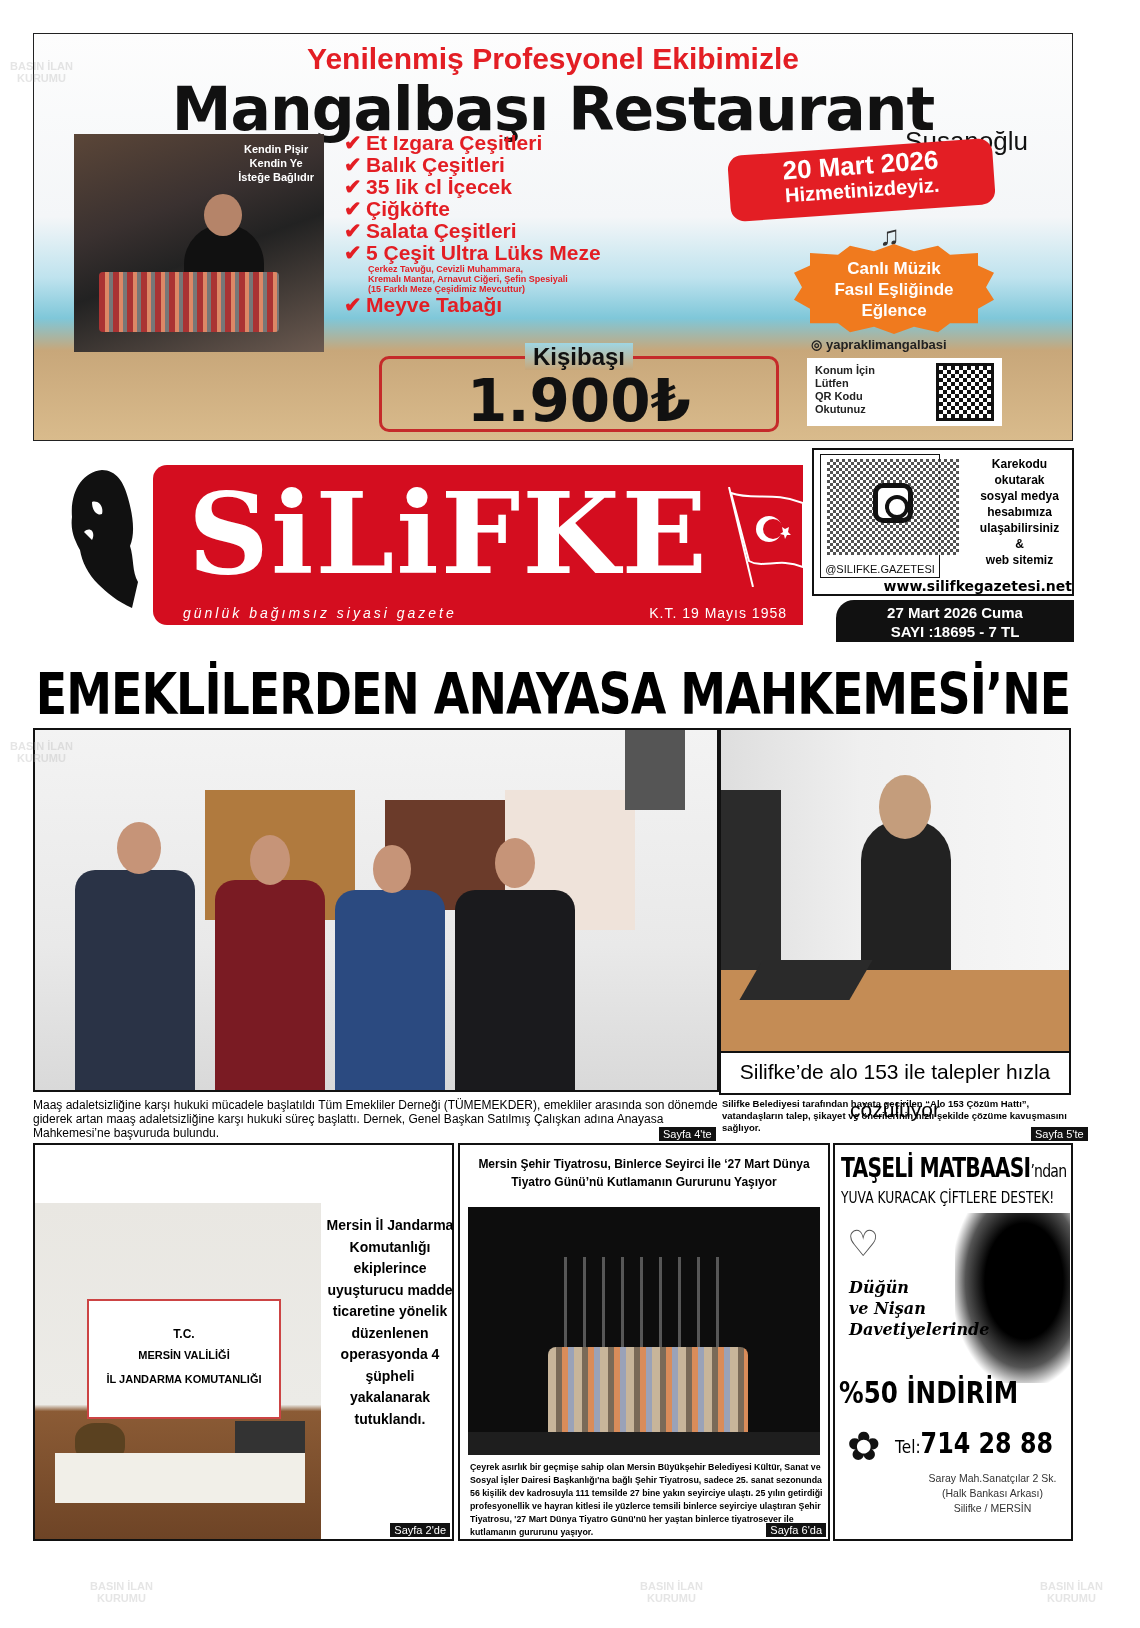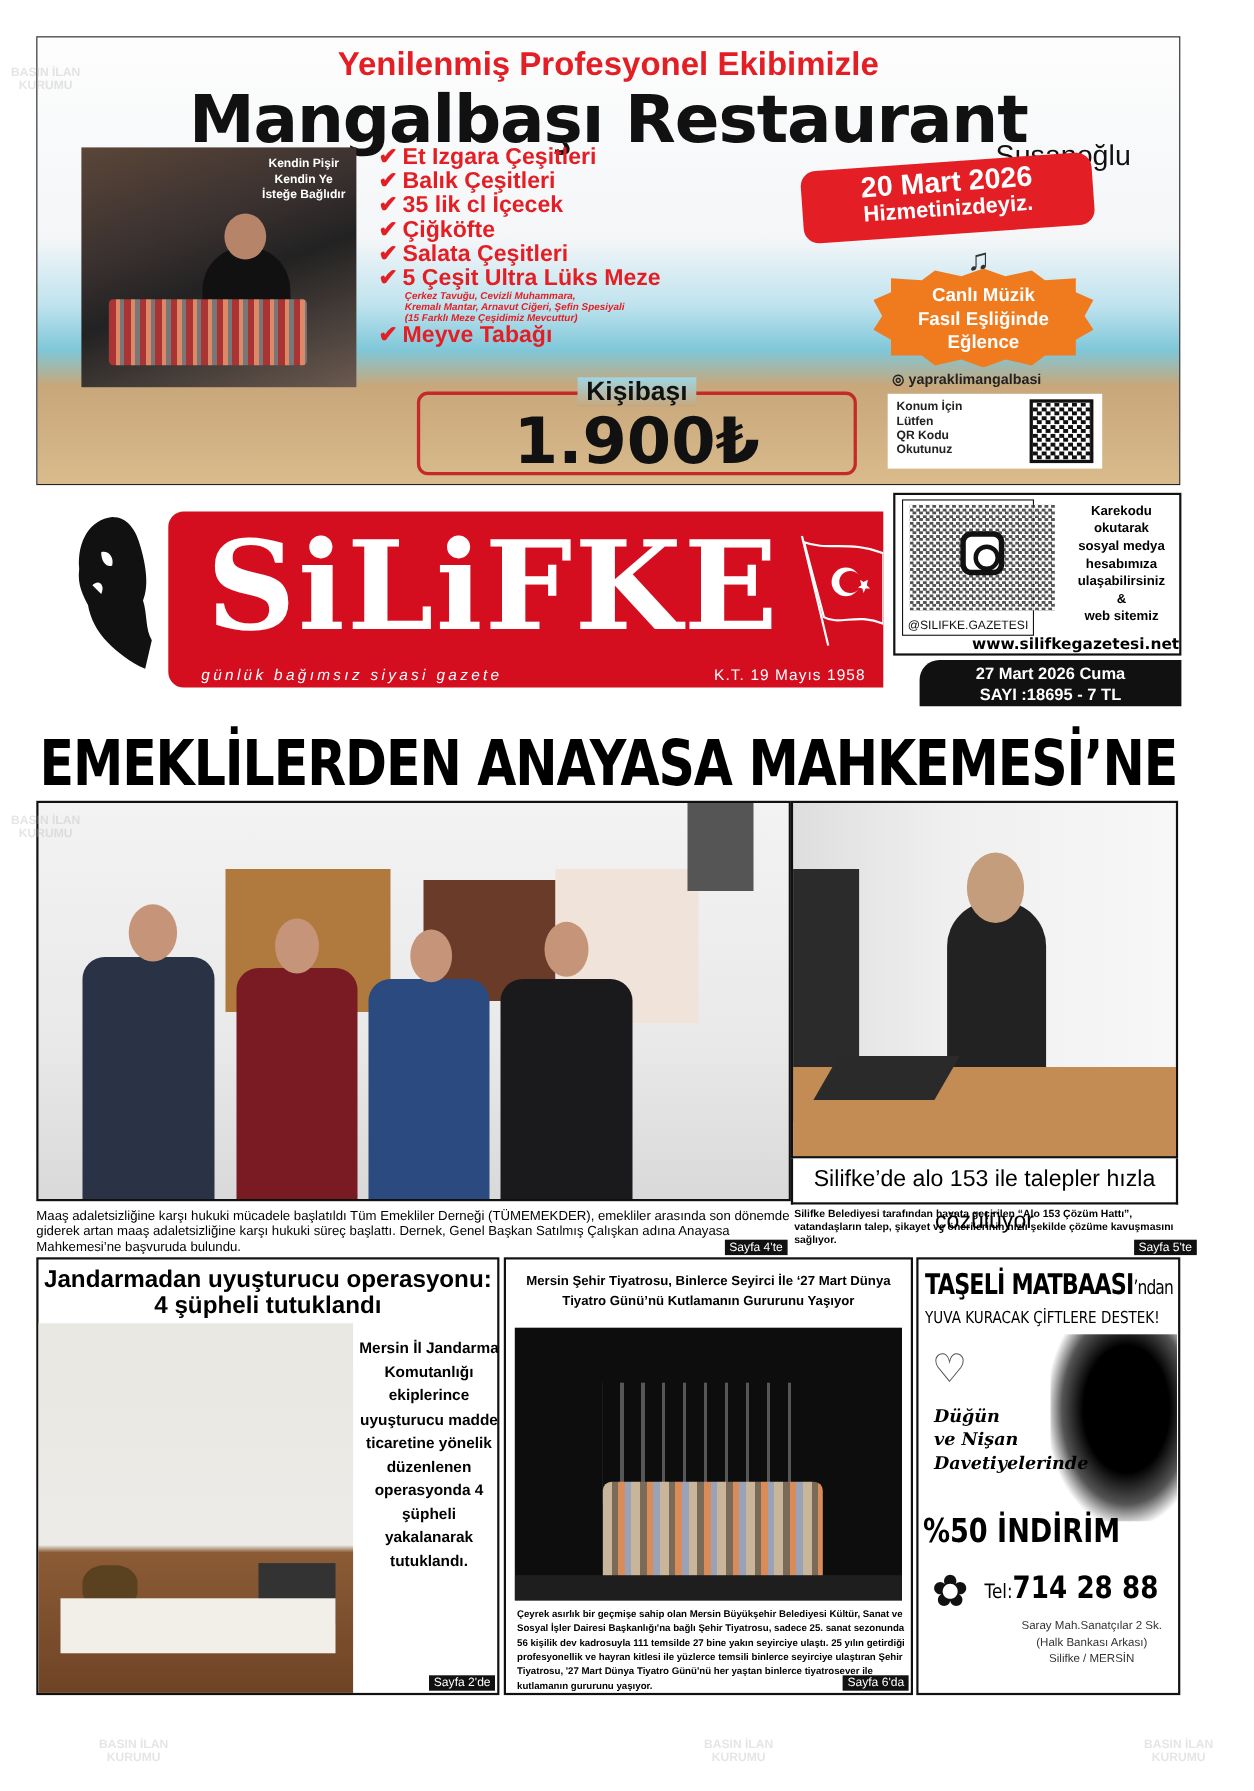--- a/index.html
+++ b/index.html
@@ -13,21 +13,21 @@
   #ad .name { position: absolute; left: 0; width: 100%; top: 40px; text-align: center; color: #111; font-weight: 900; font-size: 60px; letter-spacing: -1px; font-family: "DejaVu Sans", sans-serif; }
   #ad .branch { position: absolute; right: 44px; top: 92px; font-size: 26px; color: #111; }
   #ad .photo { position: absolute; left: 40px; top: 100px; width: 250px; height: 218px; background: linear-gradient(160deg,#5b4638 0%,#3a3130 35%,#222 55%,#6b5a50 100%); }
   #ad .photo .cap { position: absolute; right: 10px; top: 8px; color: #fff; font-size: 11px; text-align: center; font-weight: bold; line-height: 14px; }
   #ad .photo .grill { position: absolute; left: 25px; bottom: 20px; width: 180px; height: 60px; background: repeating-linear-gradient(90deg,#a33 0 6px,#d86 6px 10px,#777 10px 14px); border-radius: 4px; }
   #ad .photo .person { position: absolute; left: 110px; top: 90px; width: 80px; height: 80px; background: #111; border-radius: 40px 40px 10px 10px; }
   #ad .photo .head { position: absolute; left: 130px; top: 60px; width: 38px; height: 42px; background: #b58469; border-radius: 50%; }
   #ad .menu { position: absolute; left: 310px; top: 98px; }
   #ad .menu .it { color: #e31e24; font-weight: bold; font-size: 21px; line-height: 22px; white-space: nowrap; }
   #ad .menu .it .ck { display: inline-block; width: 22px; }
-  #ad .menu .sub { color: #e31e24; font-size: 9px; font-weight: bold; line-height: 10px; padding-left: 24px; font-style: italic; }
+  #ad .menu .sub { color: #e31e24; font-size: 9px; font-weight: bold; line-height: 10px; padding-left: 24px; }
   #ad .date-badge { position: absolute; left: 695px; top: 113px; width: 265px; height: 66px; background: #e31e24; color: #fff; border-radius: 14px; transform: rotate(-4deg); text-align: center; padding-top: 4px; }
   #ad .date-badge .d { font-size: 26px; font-weight: bold; line-height: 28px; }
   #ad .date-badge .h { font-size: 20px; font-weight: bold; line-height: 22px; }
   #ad .music-note { position: absolute; left: 845px; top: 186px; font-size: 28px; color: #333; }
   #ad .music { position: absolute; left: 760px; top: 210px; width: 200px; height: 90px; background: #f07a1e; color: #fff; text-align: center; font-weight: bold; font-size: 17px; line-height: 21px; padding-top: 14px;
                clip-path: polygon(50% 0,60% 8%,72% 2%,78% 12%,92% 10%,92% 24%,100% 32%,96% 48%,100% 62%,92% 72%,92% 88%,78% 88%,72% 98%,60% 92%,50% 100%,40% 92%,28% 98%,22% 88%,8% 88%,8% 72%,0 62%,4% 48%,0 32%,8% 24%,8% 10%,22% 12%,28% 2%,40% 8%); }
   #ad .insta { position: absolute; left: 777px; top: 303px; font-size: 13px; font-weight: bold; color: #222; }
   #ad .qr-box { position: absolute; left: 773px; top: 324px; width: 195px; height: 68px; background: #fff; }
   #ad .qr-box .t { position: absolute; left: 8px; top: 6px; font-size: 11px; line-height: 13px; font-weight: bold; color: #222; }
   #ad .qr { position: absolute; right: 8px; top: 5px; width: 58px; height: 58px; background:
@@ -215,22 +215,26 @@
   <div style="position:absolute;left:140px;top:90px;width:90px;height:160px;background:#222;border-radius:40px 40px 4px 4px;"></div>
   <div style="position:absolute;left:158px;top:45px;width:52px;height:64px;background:#c49d7c;border-radius:50%;"></div>
   <div style="position:absolute;left:0;top:240px;width:352px;height:85px;background:#c48c55;"></div>
   <div style="position:absolute;left:30px;top:230px;width:110px;height:40px;background:#2a2a2a;transform:skewX(-30deg);"></div>
 </div>
 <div id="p2title" class="abs">Silifke’de alo 153 ile talepler hızla çözülüyor</div>
 <div id="cap2" class="abs">Silifke Belediyesi tarafından hayata geçirilen “Alo 153 Çözüm Hattı”, vatandaşların talep, şikayet ve önerilerinin hızlı şekilde çözüme kavuşmasını sağlıyor.</div>
 <div class="sayfa" style="left:1031px;top:1127px;">Sayfa 5'te</div>
 
 <div id="s3" class="abs">
-  <div class="title">Jandarmadan uyuşturucu operasyonu: 4 şüpheli tutuklandı</div>
   <div class="img">
+    <div class="sign">
+      <div style="margin-top:26px;font-size:12px;">T.C.</div>
+      <div style="margin-top:8px;font-size:11px;">MERSİN VALİLİĞİ</div>
+      <div style="margin-top:12px;font-size:11px;">İL JANDARMA KOMUTANLIĞI</div>
+    </div>
     <div style="position:absolute;left:200px;top:218px;width:70px;height:55px;background:#333;"></div>
     <div style="position:absolute;left:40px;top:220px;width:50px;height:40px;background:#5a4120;border-radius:40%;"></div>
     <div style="position:absolute;left:20px;top:250px;width:250px;height:50px;background:#f1efe8;"></div>
   </div>
   <div class="text">Mersin İl Jandarma Komutanlığı ekiplerince uyuşturucu madde ticaretine yönelik düzenlenen operasyonda 4 şüpheli yakalanarak tutuklandı.</div>
   <div class="sayfa" style="right:2px;bottom:2px;">Sayfa 2'de</div>
 </div>
 
 <div id="s4" class="abs">
   <div class="title">Mersin Şehir Tiyatrosu, Binlerce Seyirci İle ‘27 Mart Dünya Tiyatro Günü’nü Kutlamanın Gururunu Yaşıyor</div>

